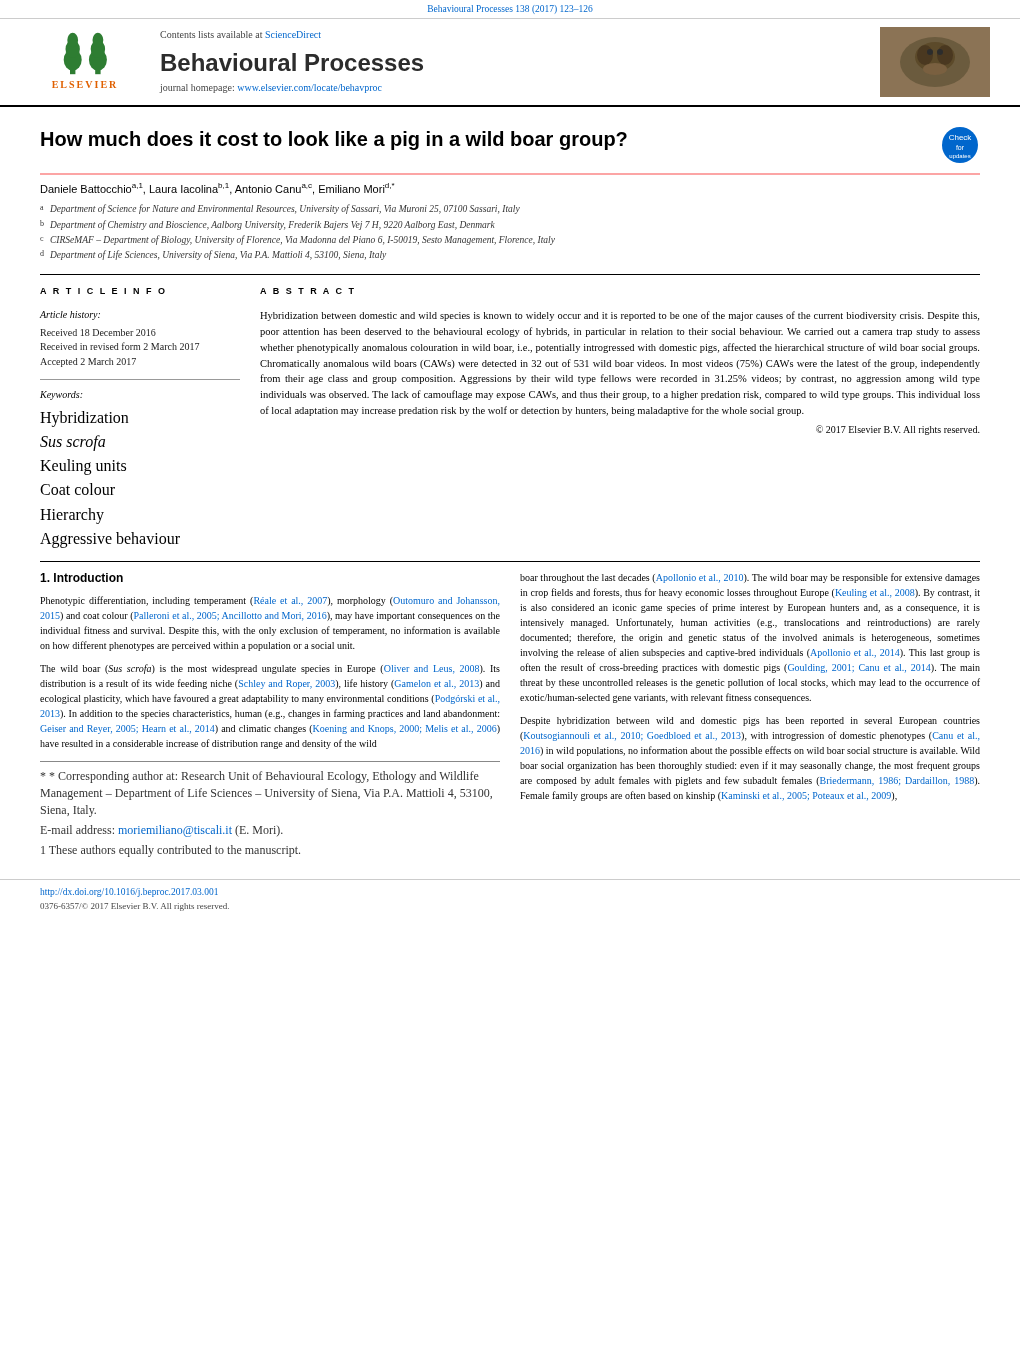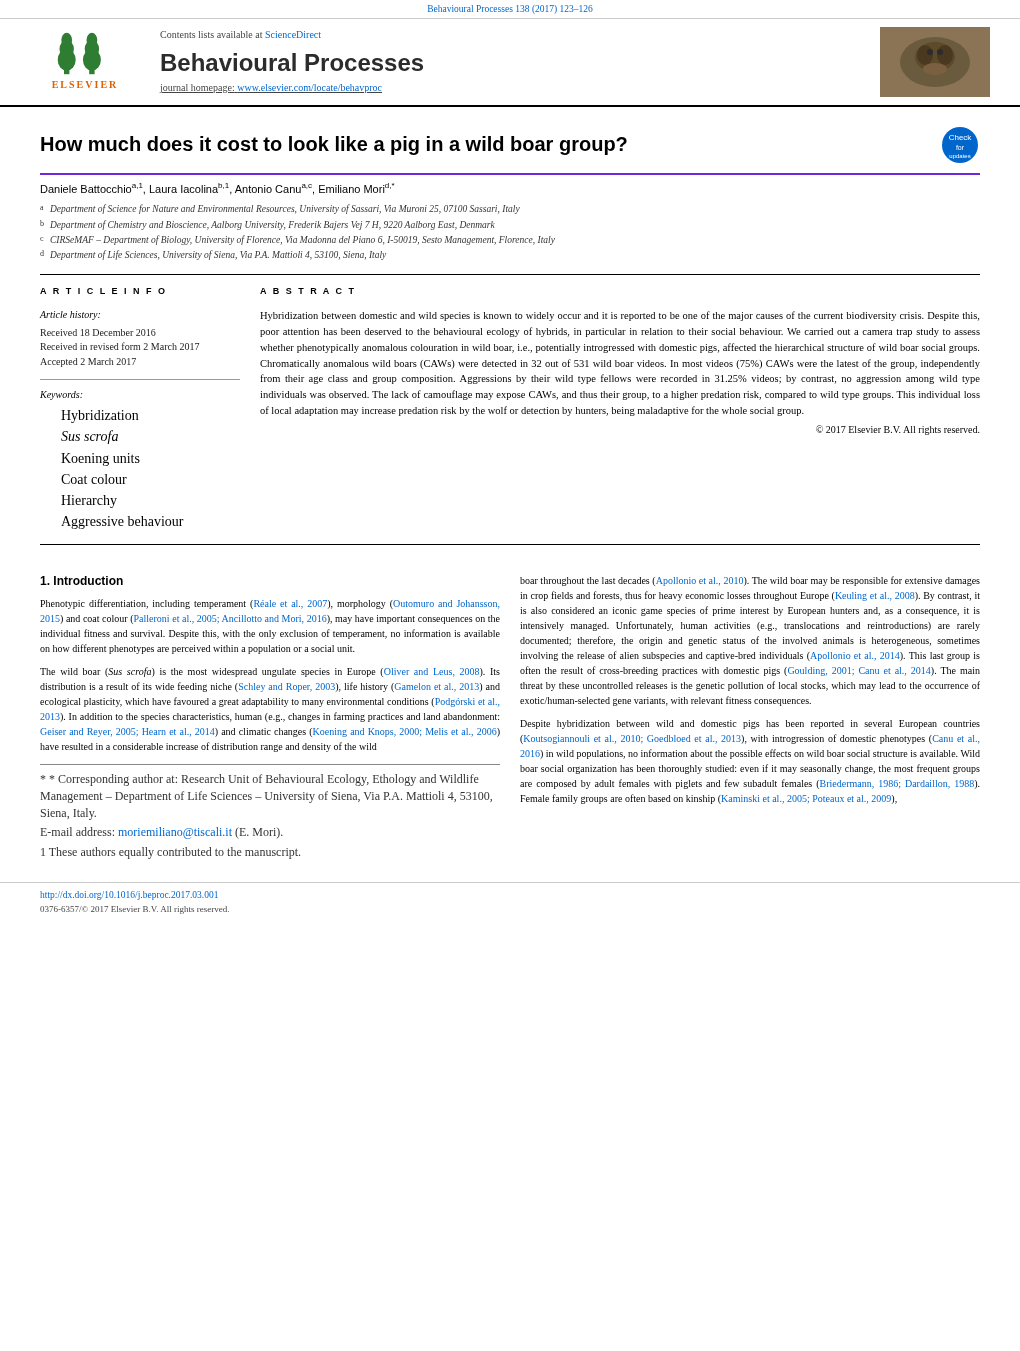--- a/index.html
+++ b/index.html
@@ -30,21 +30,21 @@
       width: 110px;
       height: 70px;
       display: flex;
       flex-direction: column;
       align-items: center;
       justify-content: center;
     }
     .elsevier-logo {
       display: flex;
       flex-direction: column;
-      align-items: flex-start;
+      align-items: flex-end;
     }
     .elsevier-logo .tree-svg {
       width: 60px;
       height: 45px;
     }
     .elsevier-text {
       font-size: 10px;
       font-weight: bold;
       color: #e06000;
       letter-spacing: 2px;
@@ -67,21 +67,20 @@
       margin-bottom: 4px;
     }
     .sciencedirect-link {
       color: #0066cc;
       text-decoration: none;
     }
     .homepage-line {
       font-size: 10px;
       color: #444;
       margin-top: 0;
-      text-decoration: underline;
     }
     .homepage-link {
       color: #0066cc;
       text-decoration: none;
     }
     .header-logo-right {
       width: 110px;
       height: 70px;
       background: #c8a87a;
       display: flex;
@@ -104,24 +103,24 @@
     }
 
     
     .main-content {
       padding: 18px 40px 10px 40px;
     }
 
     
     .article-title-section {
       display: flex;
-      align-items: center;
+      align-items: flex-start;
       justify-content: space-between;
       margin-bottom: 6px;
-      border-bottom: 2px solid #6d28d9;
+      border-bottom: 2px solid #fca5a5;
       padding-bottom: 8px;
     }
     .article-title {
       font-size: 20px;
       font-weight: bold;
       color: #000;
       flex: 1;
       padding-right: 20px;
       font-family: Arial, sans-serif;
     }
@@ -208,43 +207,42 @@
     }
     .keywords-section {
       margin-top: 6px;
     }
     .keywords-title {
       font-style: italic;
       font-size: 10px;
       margin-bottom: 3px;
     }
     .keyword-item {
-      font-size: 14px;
+      font-size: 16px;
       margin-bottom: 1px;
-      margin-left: 21px;
     }
 
     
     .abstract-text {
       font-size: 10.5px;
       color: #000;
       text-align: justify;
       line-height: 1.5;
     }
     .abstract-rights {
       font-size: 10px;
       text-align: right;
       margin-top: 4px;
       color: #000;
     }
 
     
     .body-content {
       border-top: 1px solid #000;
-      padding-top: 28px;
+      padding-top: 8px;
     }
     .two-col-body {
       display: flex;
       gap: 20px;
     }
     .body-left, .body-right {
       flex: 1;
     }
 
     .section-title {
@@ -395,21 +393,21 @@
           <div class="article-history-title">Article history:</div>
           <div class="history-item">Received 18 December 2016</div>
           <div class="history-item">Received in revised form 2 March 2017</div>
           <div class="history-item">Accepted 2 March 2017</div>
         </div>
         <hr class="divider-line">
         <div class="keywords-section">
           <div class="keywords-title">Keywords:</div>
           <div class="keyword-item">Hybridization</div>
           <div class="keyword-item"><em>Sus scrofa</em></div>
-          <div class="keyword-item">Koening units</div>
+          <div class="keyword-item">Keuling units</div>
           <div class="keyword-item">Coat colour</div>
           <div class="keyword-item">Hierarchy</div>
           <div class="keyword-item">Aggressive behaviour</div>
         </div>
       </div>
       <div class="right-col">
         <div class="section-heading">A B S T R A C T</div>
         <div class="abstract-text">Hybridization between domestic and wild species is known to widely occur and it is reported to be one of the major causes of the current biodiversity crisis. Despite this, poor attention has been deserved to the behavioural ecology of hybrids, in particular in relation to their social behaviour. We carried out a camera trap study to assess whether phenotypically anomalous colouration in wild boar, i.e., potentially introgressed with domestic pigs, affected the hierarchical structure of wild boar social groups. Chromatically anomalous wild boars (CAWs) were detected in 32 out of 531 wild boar videos. In most videos (75%) CAWs were the latest of the group, independently from their age class and group composition. Aggressions by their wild type fellows were recorded in 31.25% videos; by contrast, no aggression among wild type individuals was observed. The lack of camouflage may expose CAWs, and thus their group, to a higher predation risk, compared to wild type groups. This individual loss of local adaptation may increase predation risk by the wolf or detection by hunters, being maladaptive for the whole social group.</div>
         <div class="abstract-rights">© 2017 Elsevier B.V. All rights reserved.</div>
       </div>

